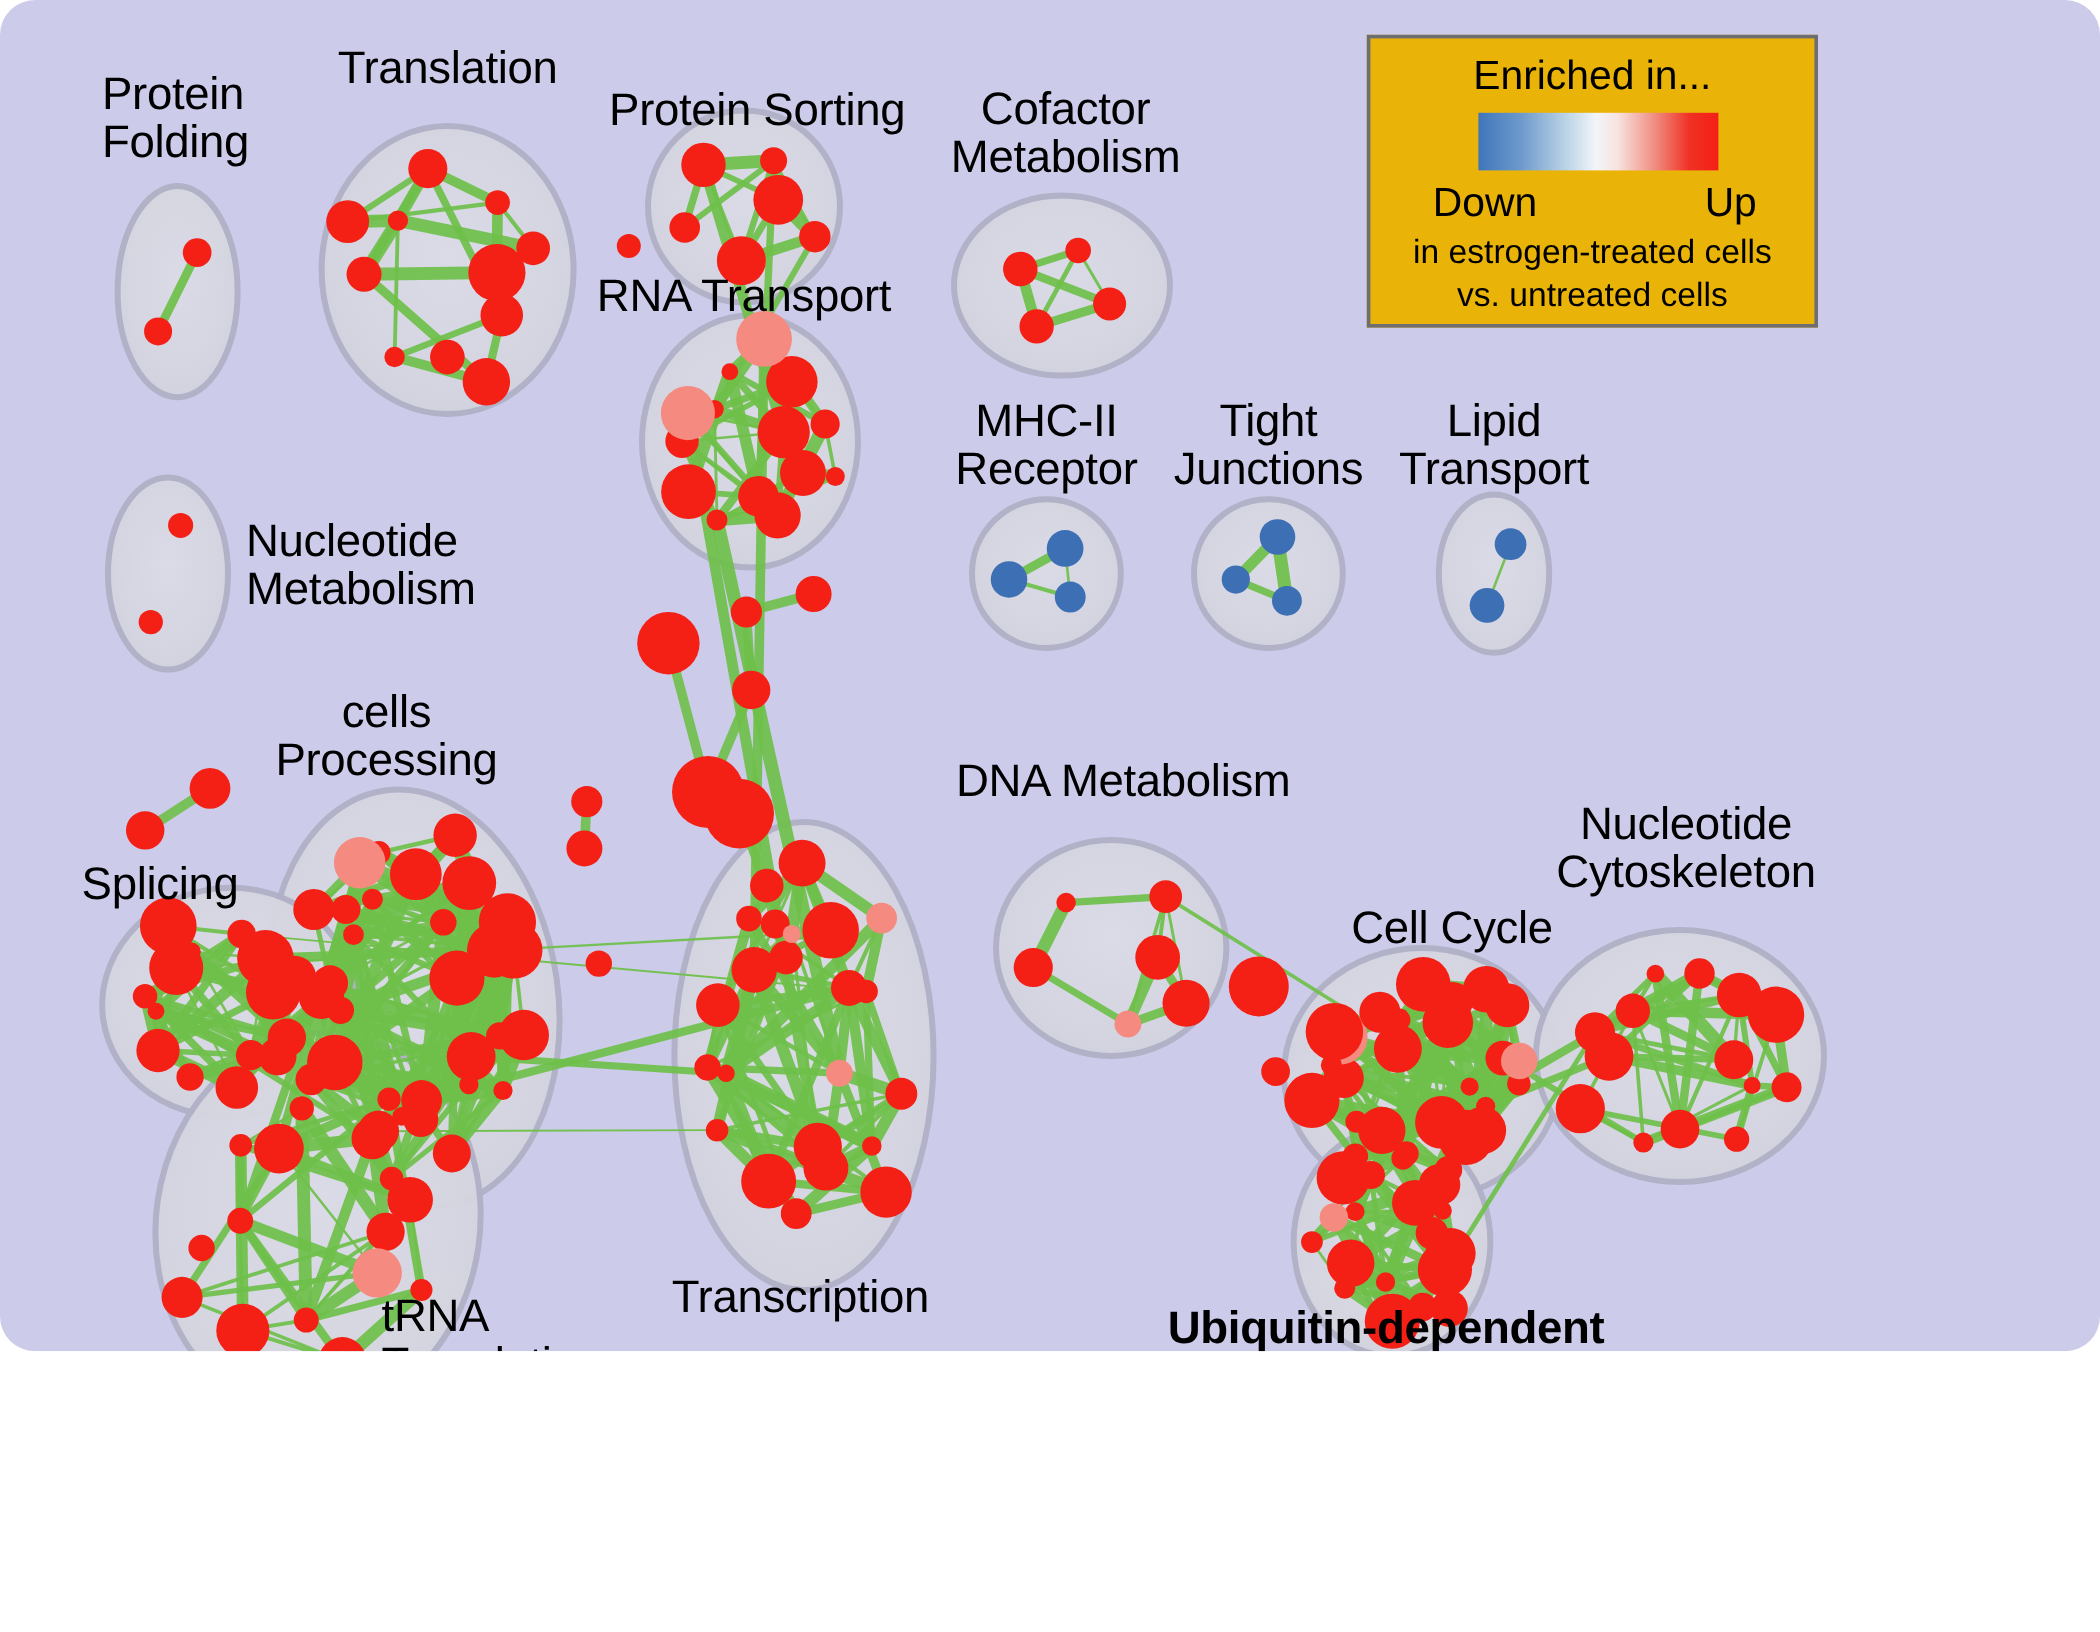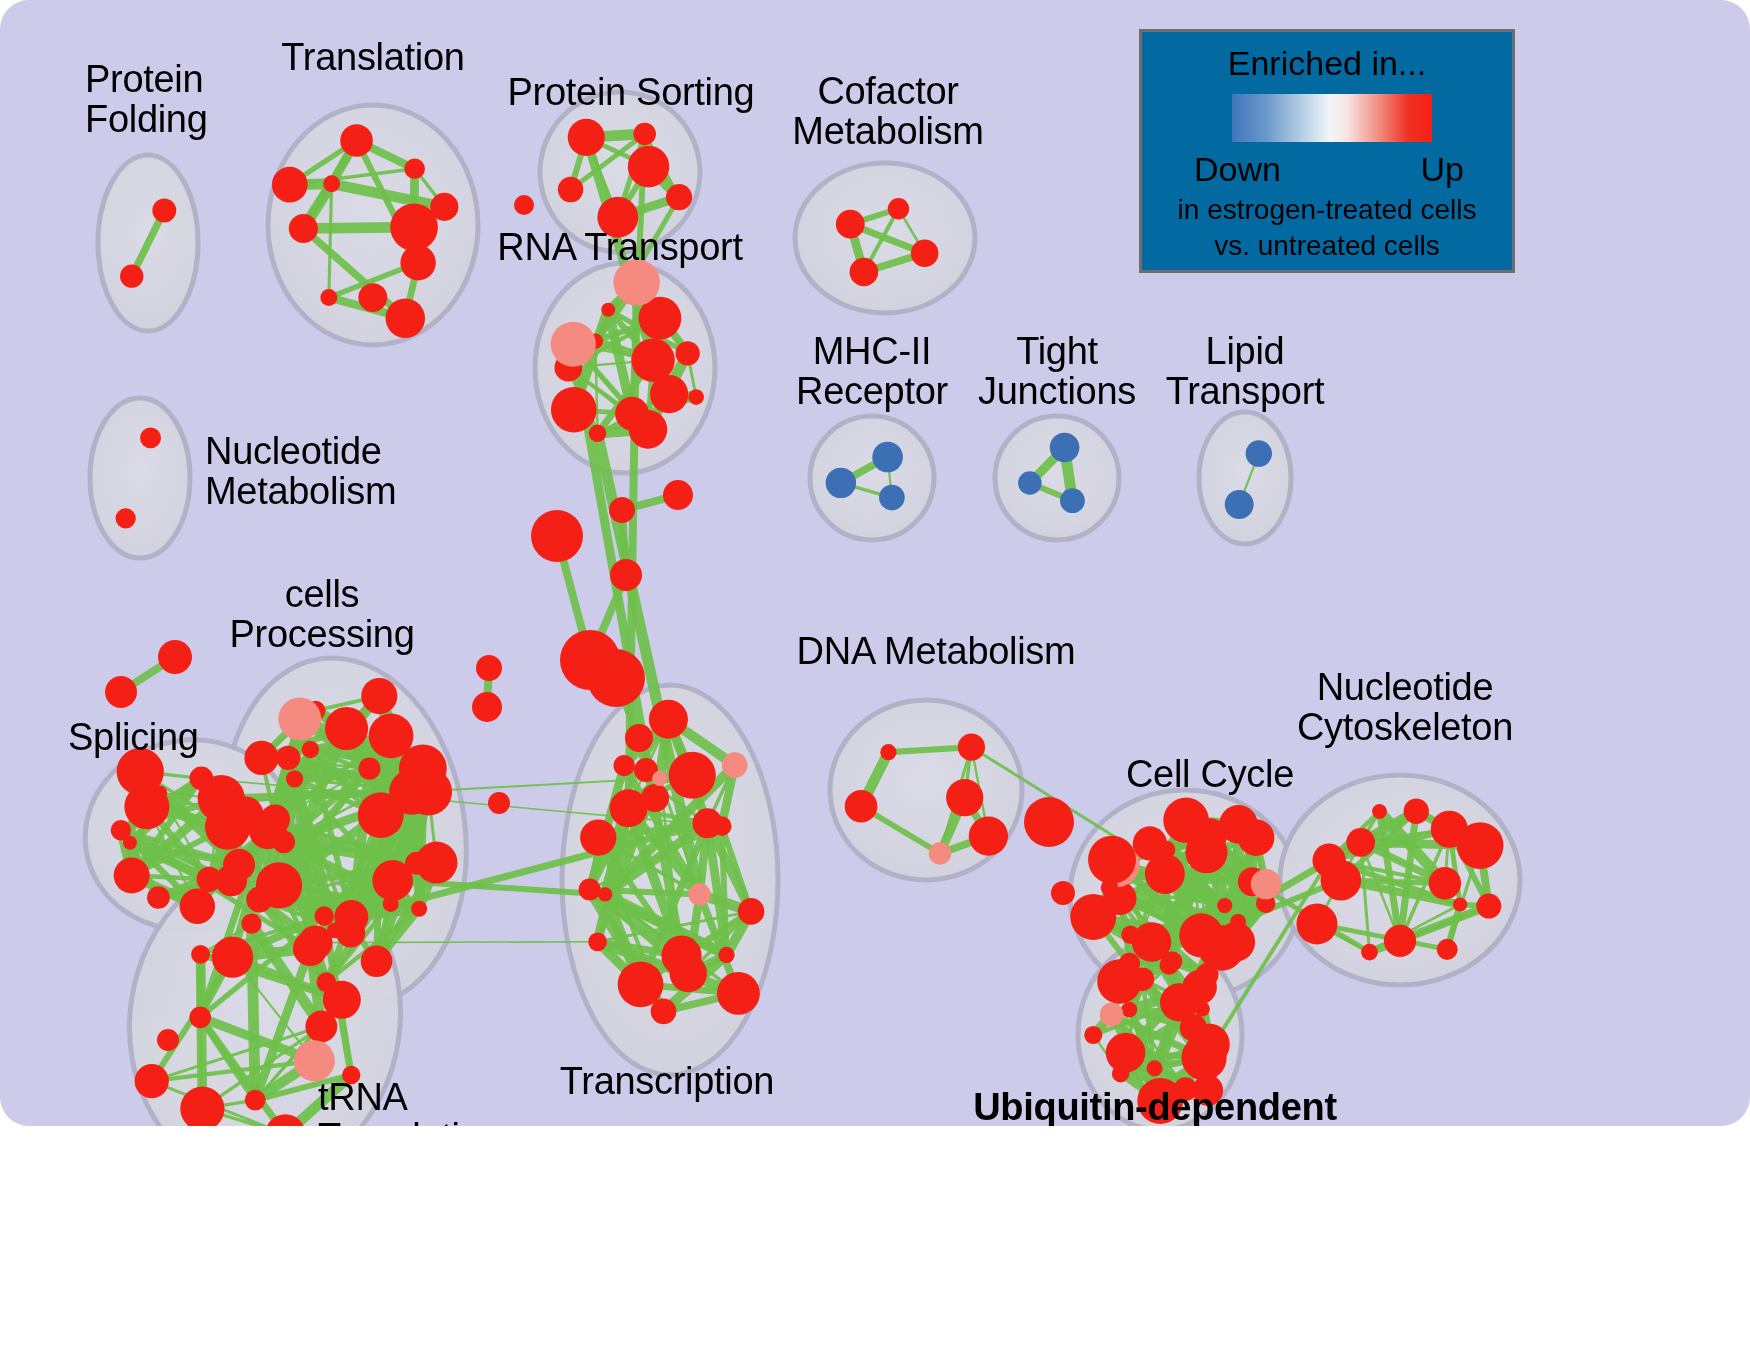--- a/index.html
+++ b/index.html
@@ -3,21 +3,21 @@
 <meta charset="utf-8">
 <style>
   html,body{margin:0;padding:0;background:#ffffff;}
   body{font-family:"Liberation Sans",sans-serif;}
   #stage{position:relative;width:1750px;height:1126px;background:#ccccea;overflow:hidden;border-radius:29px;}
   #net{position:absolute;left:0;top:0;width:1750px;height:1360px;}
   .clabel{position:absolute;color:#000;font-size:38px;line-height:1.05;font-weight:400;
           font-family:"Liberation Sans",sans-serif;white-space:pre;letter-spacing:-0.3px;}
   .clabel.c{text-align:center;transform:translateX(-50%);}
   #legend{position:absolute;left:1139px;top:29px;width:376px;height:244px;
-          background:#0369a1;border:3px solid #6e6e72;box-sizing:border-box;padding-left:14px;}
+          background:#eab308;border:3px solid #6e6e72;box-sizing:border-box;padding-left:14px;}
   #legend .ltitle{position:absolute;top:12px;left:0;width:100%;text-align:center;font-size:34px;color:#000;}
   #legend .bar{position:absolute;top:62px;left:90px;width:200px;height:48px;
        background:linear-gradient(to right,#3f76bb 0%,#6e9acc 18%,#b9d2e6 36%,#f2f5f8 49%,
        #f7e3e0 58%,#f08a7e 74%,#ef3124 88%,#f41f16 100%);}
   #legend .down{position:absolute;top:118px;left:52px;font-size:34px;color:#000;}
   #legend .up{position:absolute;top:118px;right:48px;font-size:34px;color:#000;}
   #legend .sub1{position:absolute;top:162px;left:0;width:100%;text-align:center;font-size:28px;color:#000;}
   #legend .sub2{position:absolute;top:198px;left:0;width:100%;text-align:center;font-size:28px;color:#000;}
 </style>
 </head>

